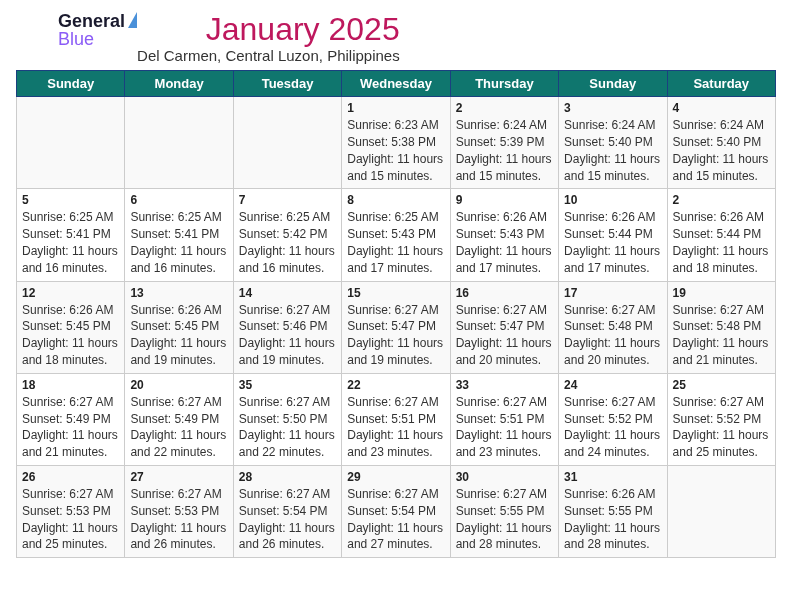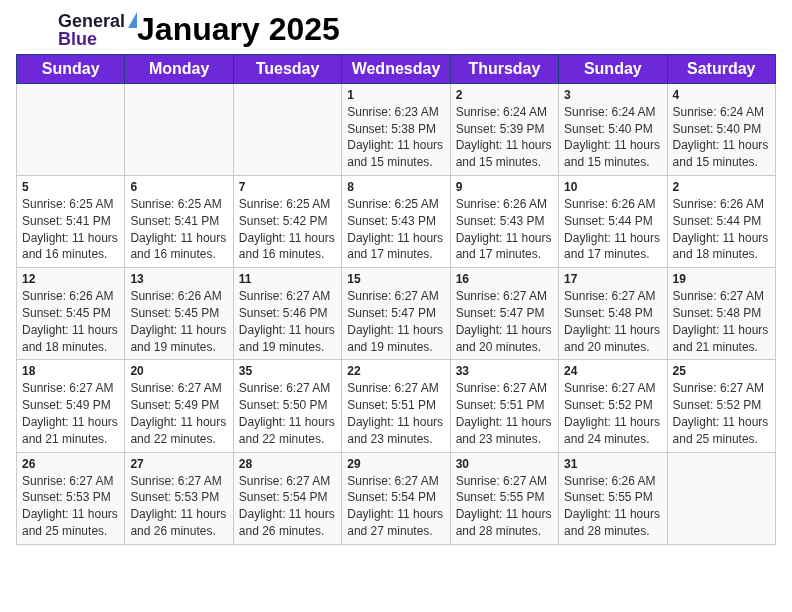--- a/index.html
+++ b/index.html
@@ -24,40 +24,40 @@
     .logo {
       display: flex;
       align-items: center;
       gap: 2px;
     }
     .title-block {
       text-align: right;
     }
     .title-block h1 {
       font-size: 32px;
-      font-weight: bold;
-      color: #000000;
+      font-weight: normal;
+      color: #be185d;
       line-height: 1.1;
     }
     .title-block h2 {
       font-size: 15px;
       font-weight: normal;
       color: #333;
     }
     table {
       width: 100%;
       border-collapse: collapse;
       table-layout: fixed;
     }
     thead th {
-      background-color: #6d28d9;
+      background-color: #0f766e;
       color: #fff;
       text-align: center;
       padding: 5px 4px;
-      font-size: 16px;
+      font-size: 13px;
       font-weight: bold;
       border: 1px solid #1a4080;
     }
     tbody td {
       border: 1px solid #ccc;
       vertical-align: top;
       padding: 4px 5px;
       font-size: 10.5px;
       color: #222;
       height: 78px;
@@ -82,25 +82,26 @@
 <body>
 
 <div class="container">
   <div class="header">
     <div class="logo">
       <div style="display:flex; flex-direction:column; align-items:flex-start;">
         <div style="display:flex; align-items:center;">
           <span style="font-size:18px; font-weight:bold; color:#1a1a2e; line-height:1.1;">General</span>
           <div style="width:0; height:0; border-left:9px solid transparent; border-bottom:16px solid #4a90d9; margin-left:3px; margin-top:-4px;"></div>
         </div>
-        <span style="font-size:18px; font-weight:bold; color:#4c1d95; line-height:1; margin-top:-2px;">Blue</span>
+        <span style="font-size:18px; font-weight:normal; color:#8b5cf6; line-height:1; margin-top:-2px;">Blue</span>
       </div>
     </div>
     <div class="title-block">
       <h1>January 2025</h1>
+      <h2>Del Carmen, Central Luzon, Philippines</h2>
     </div>
   </div>
 
   <table>
     <thead>
       <tr>
         <th>Sunday</th>
         <th>Monday</th>
         <th>Tuesday</th>
         <th>Wednesday</th>
@@ -164,21 +165,21 @@
         <tr>
           <td>
             <span class="day-number">12</span>
             <div class="day-info">Sunrise: 6:26 AM<br>Sunset: 5:45 PM<br>Daylight: 11 hours and 18 minutes.</div>
           </td>
           <td>
             <span class="day-number">13</span>
             <div class="day-info">Sunrise: 6:26 AM<br>Sunset: 5:45 PM<br>Daylight: 11 hours and 19 minutes.</div>
           </td>
           <td>
-            <span class="day-number">11</span>
+            <span class="day-number">14</span>
             <div class="day-info">Sunrise: 6:27 AM<br>Sunset: 5:46 PM<br>Daylight: 11 hours and 19 minutes.</div>
           </td>
           <td>
             <span class="day-number">15</span>
             <div class="day-info">Sunrise: 6:27 AM<br>Sunset: 5:47 PM<br>Daylight: 11 hours and 19 minutes.</div>
           </td>
           <td>
             <span class="day-number">16</span>
             <div class="day-info">Sunrise: 6:27 AM<br>Sunset: 5:47 PM<br>Daylight: 11 hours and 20 minutes.</div>
           </td>

